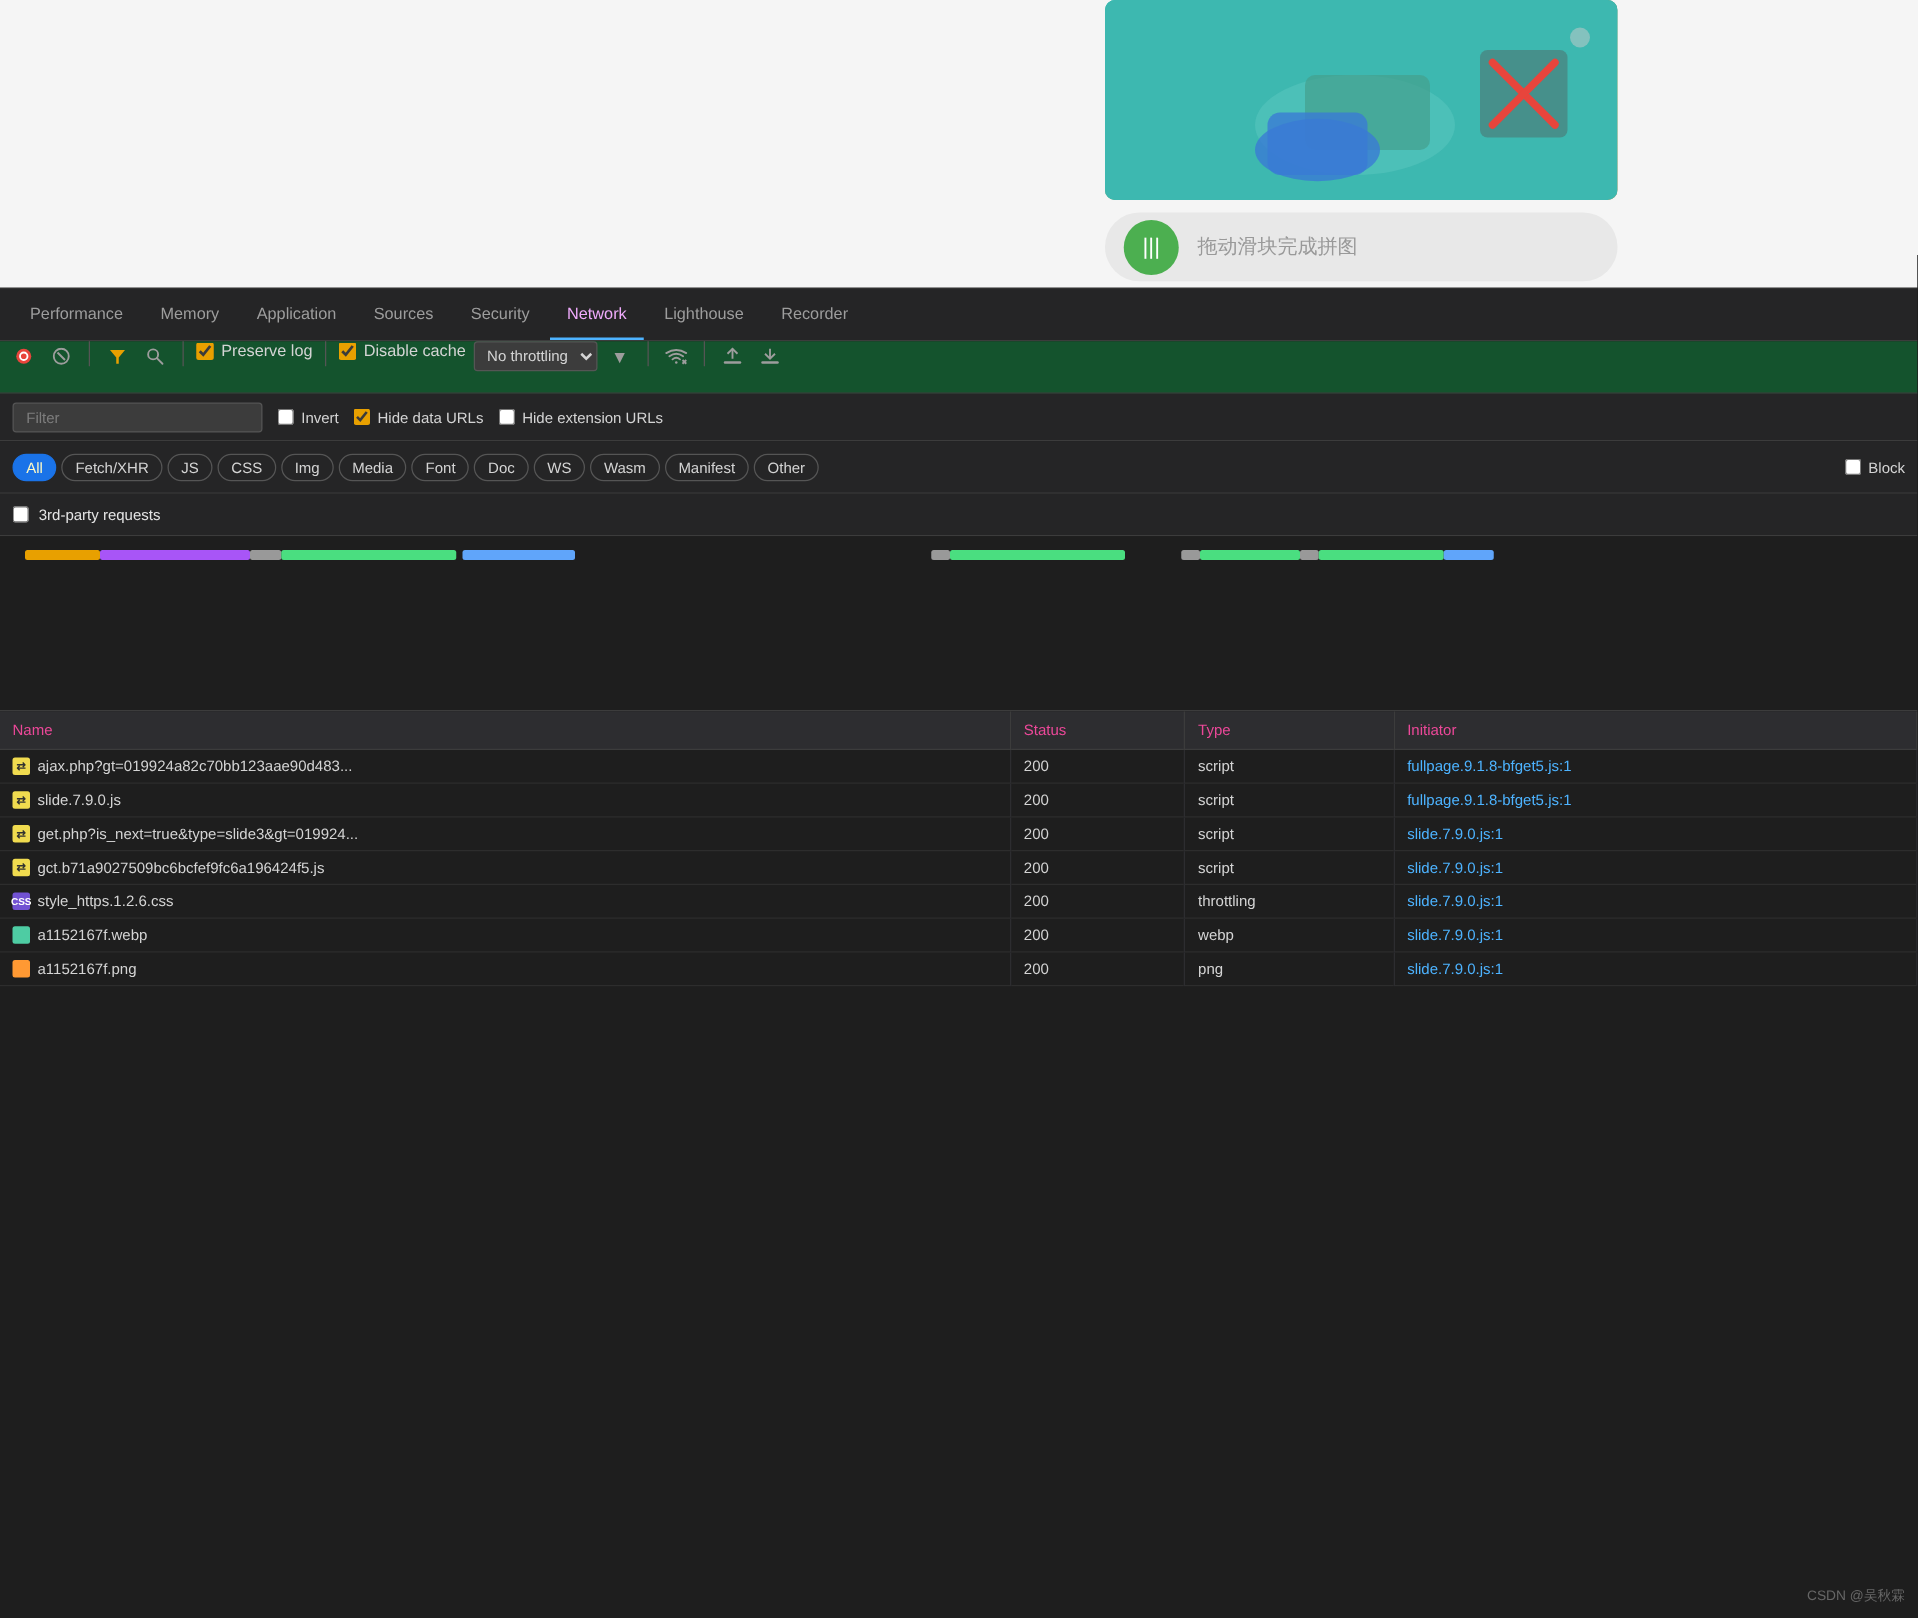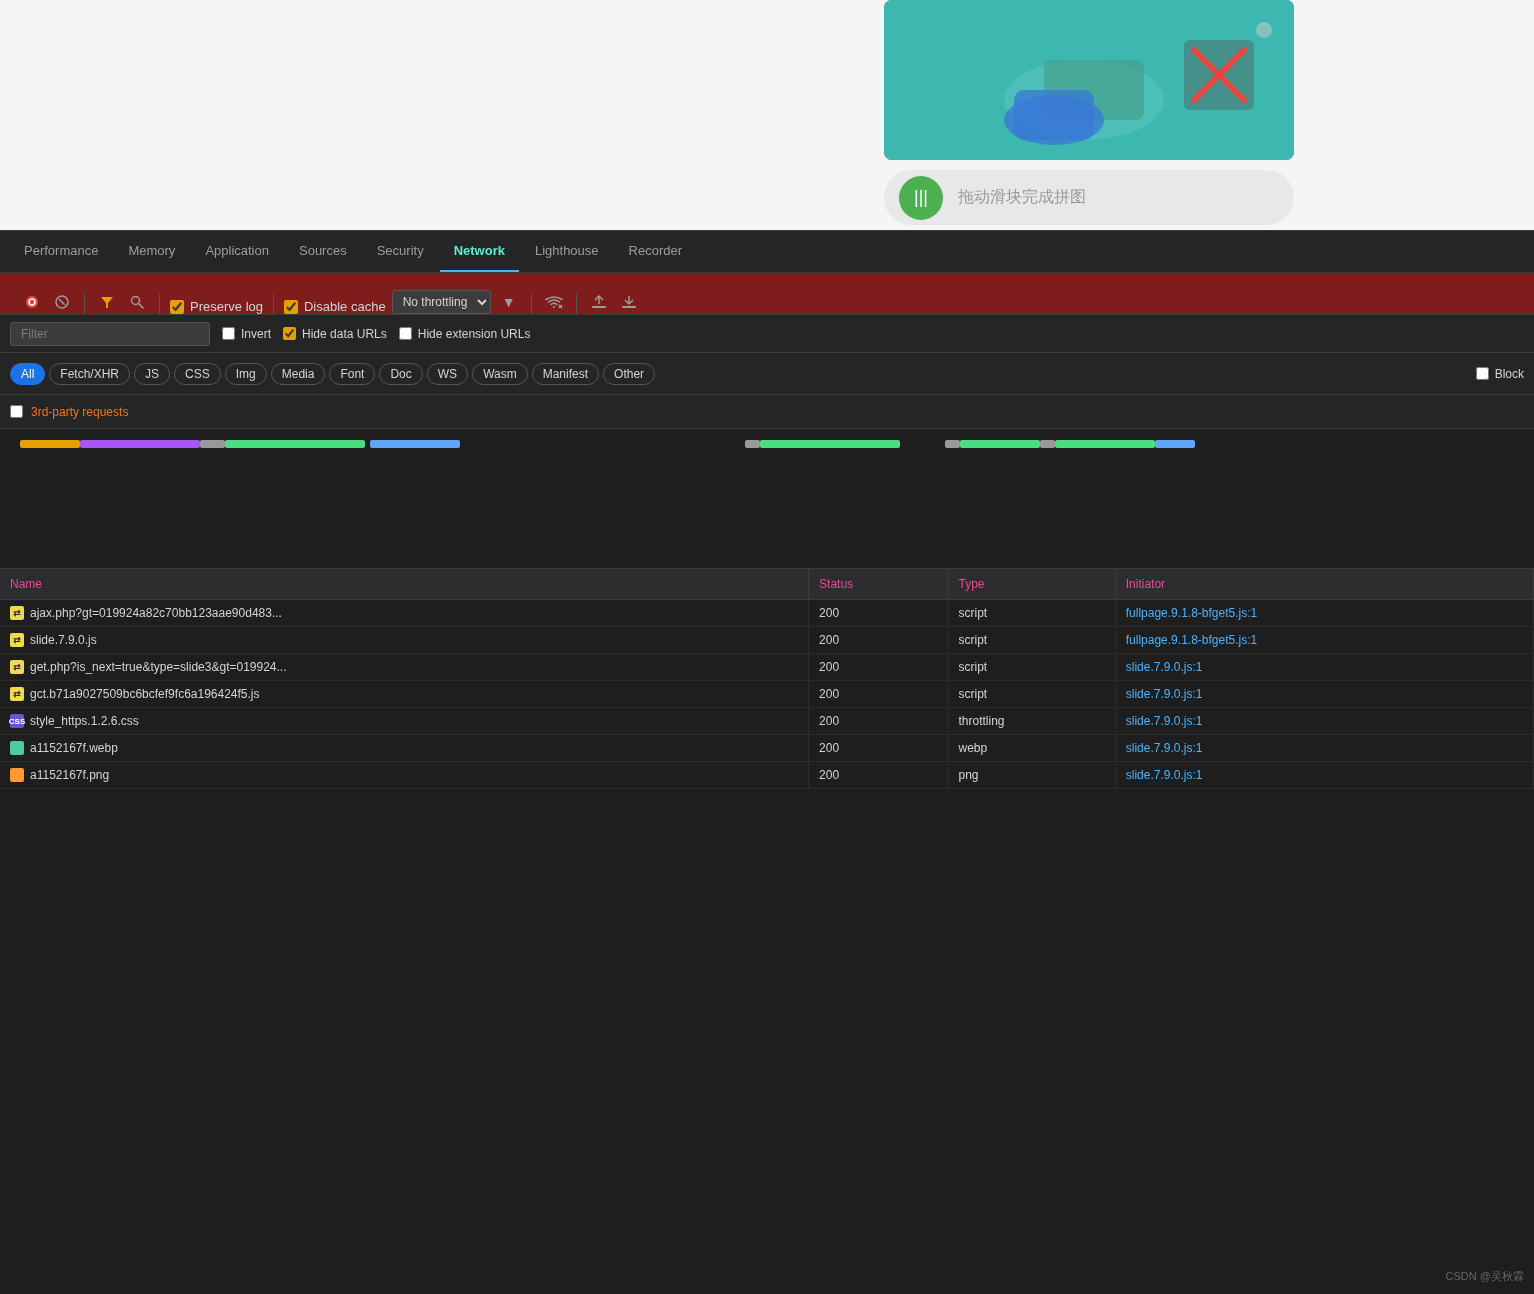--- a/index.html
+++ b/index.html
@@ -108,32 +108,31 @@
       display: flex;
       align-items: center;
       padding: 0 14px;
       font-size: 13px;
       color: #9d9d9d;
       cursor: pointer;
       border-bottom: 2px solid transparent;
       white-space: nowrap;
     }
     .tab-item.active {
-      color: #5eead4;
+      color: #f0abfc;
       border-bottom: 2px solid #4db3ff;
-      font-weight: bold;
     }
 
     
     .toolbar {
       display: flex;
-      align-items: flex-end;
-      background: #7f1d1d;
+      align-items: flex-start;
+      background: #14532d;
       height: 42px;
-      padding: 0 20px;
+      padding: 0 7px;
       border-bottom: 1px solid #3c3c3c;
       gap: 6px;
     }
     .toolbar-btn {
       width: 24px;
       height: 24px;
       display: flex;
       align-items: center;
       justify-content: center;
       cursor: pointer;
@@ -266,21 +265,21 @@
       padding: 0 10px;
       border-bottom: 1px solid #3c3c3c;
       gap: 8px;
     }
     .third-party-bar input[type="checkbox"] {
       width: 13px;
       height: 13px;
     }
     .third-party-bar label {
       font-size: 12px;
-      color: #f97316;
+      color: #e5e5e5;
     }
 
     
     .timeline {
       background: #1e1e1e;
       border-bottom: 1px solid #3c3c3c;
       height: 140px;
       position: relative;
       overflow: hidden;
     }

